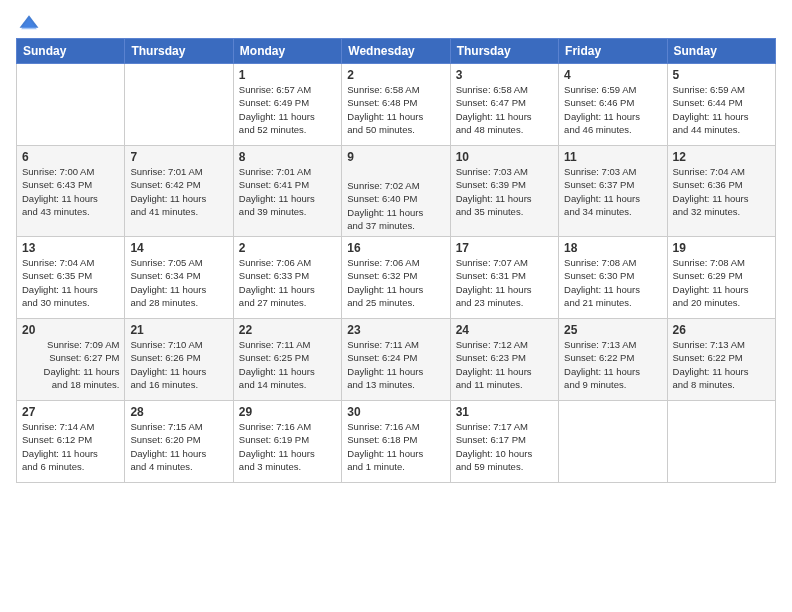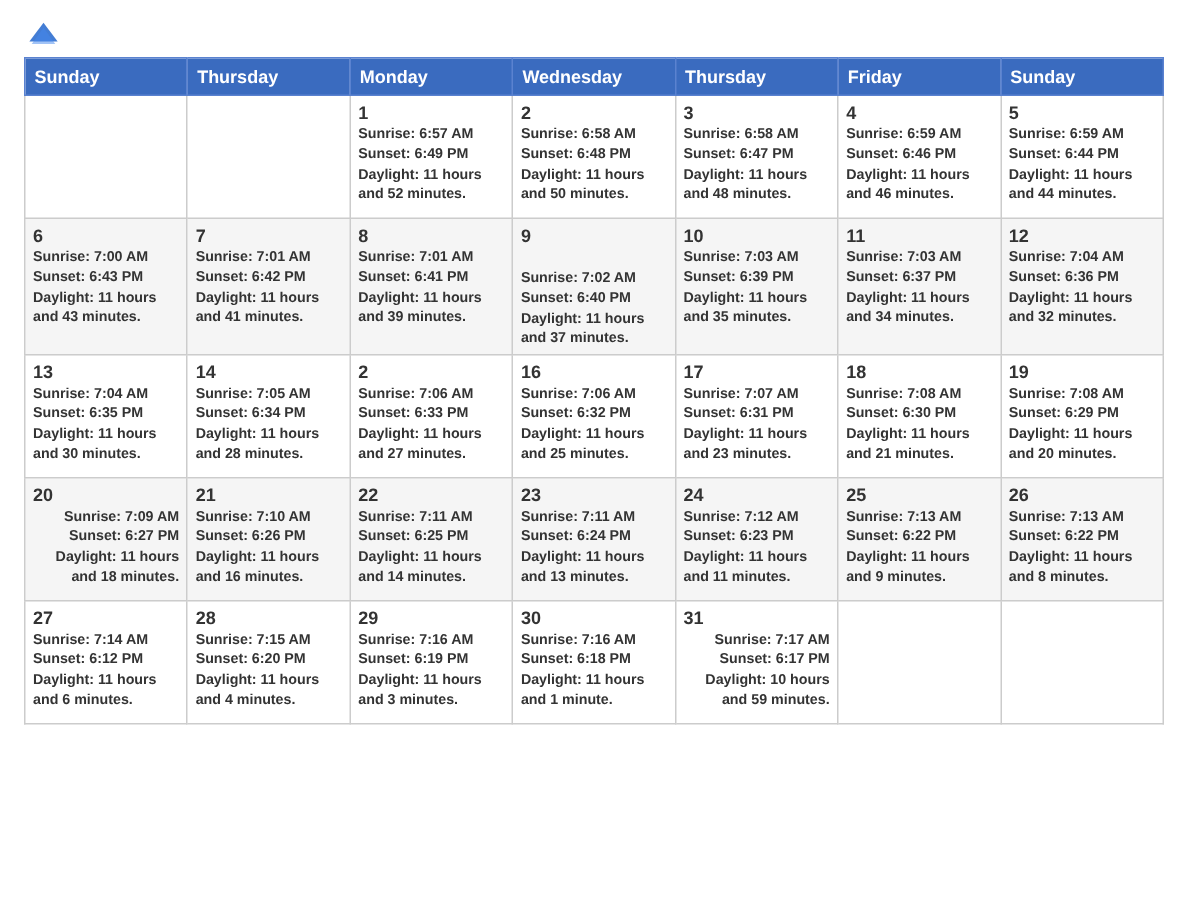--- a/index.html
+++ b/index.html
@@ -88,21 +88,20 @@
       font-size: 12px;
       font-weight: bold;
       color: #333;
       display: block;
       margin-bottom: 1px;
     }
     .day-detail {
       font-size: 9.5px;
       color: #333;
       line-height: 1.4;
-      font-weight: bold;
     }
     .empty-cell {
       background: #f9f9f9;
     }
   </style>
 </head>
 <body>
 
 <div class="container">
   <div class="header-row">
@@ -352,21 +351,21 @@
           </td>
           <td>
             <span class="day-number">30</span>
             <div class="day-detail" style="white-space: pre-line;">Sunrise: 7:16 AM
 Sunset: 6:18 PM
 Daylight: 11 hours
 and 1 minute.</div>
           </td>
           <td>
             <span class="day-number">31</span>
-            <div class="day-detail" style="white-space: pre-line; text-align: right;">Sunrise: 7:17 AM
+            <div class="day-detail" style="white-space: pre-line;">Sunrise: 7:17 AM
 Sunset: 6:17 PM
 Daylight: 10 hours
 and 59 minutes.</div>
           </td>
           <td class="empty-cell"></td>
           <td class="empty-cell"></td>
         </tr>
       </tbody>
   </table>
 </div>

